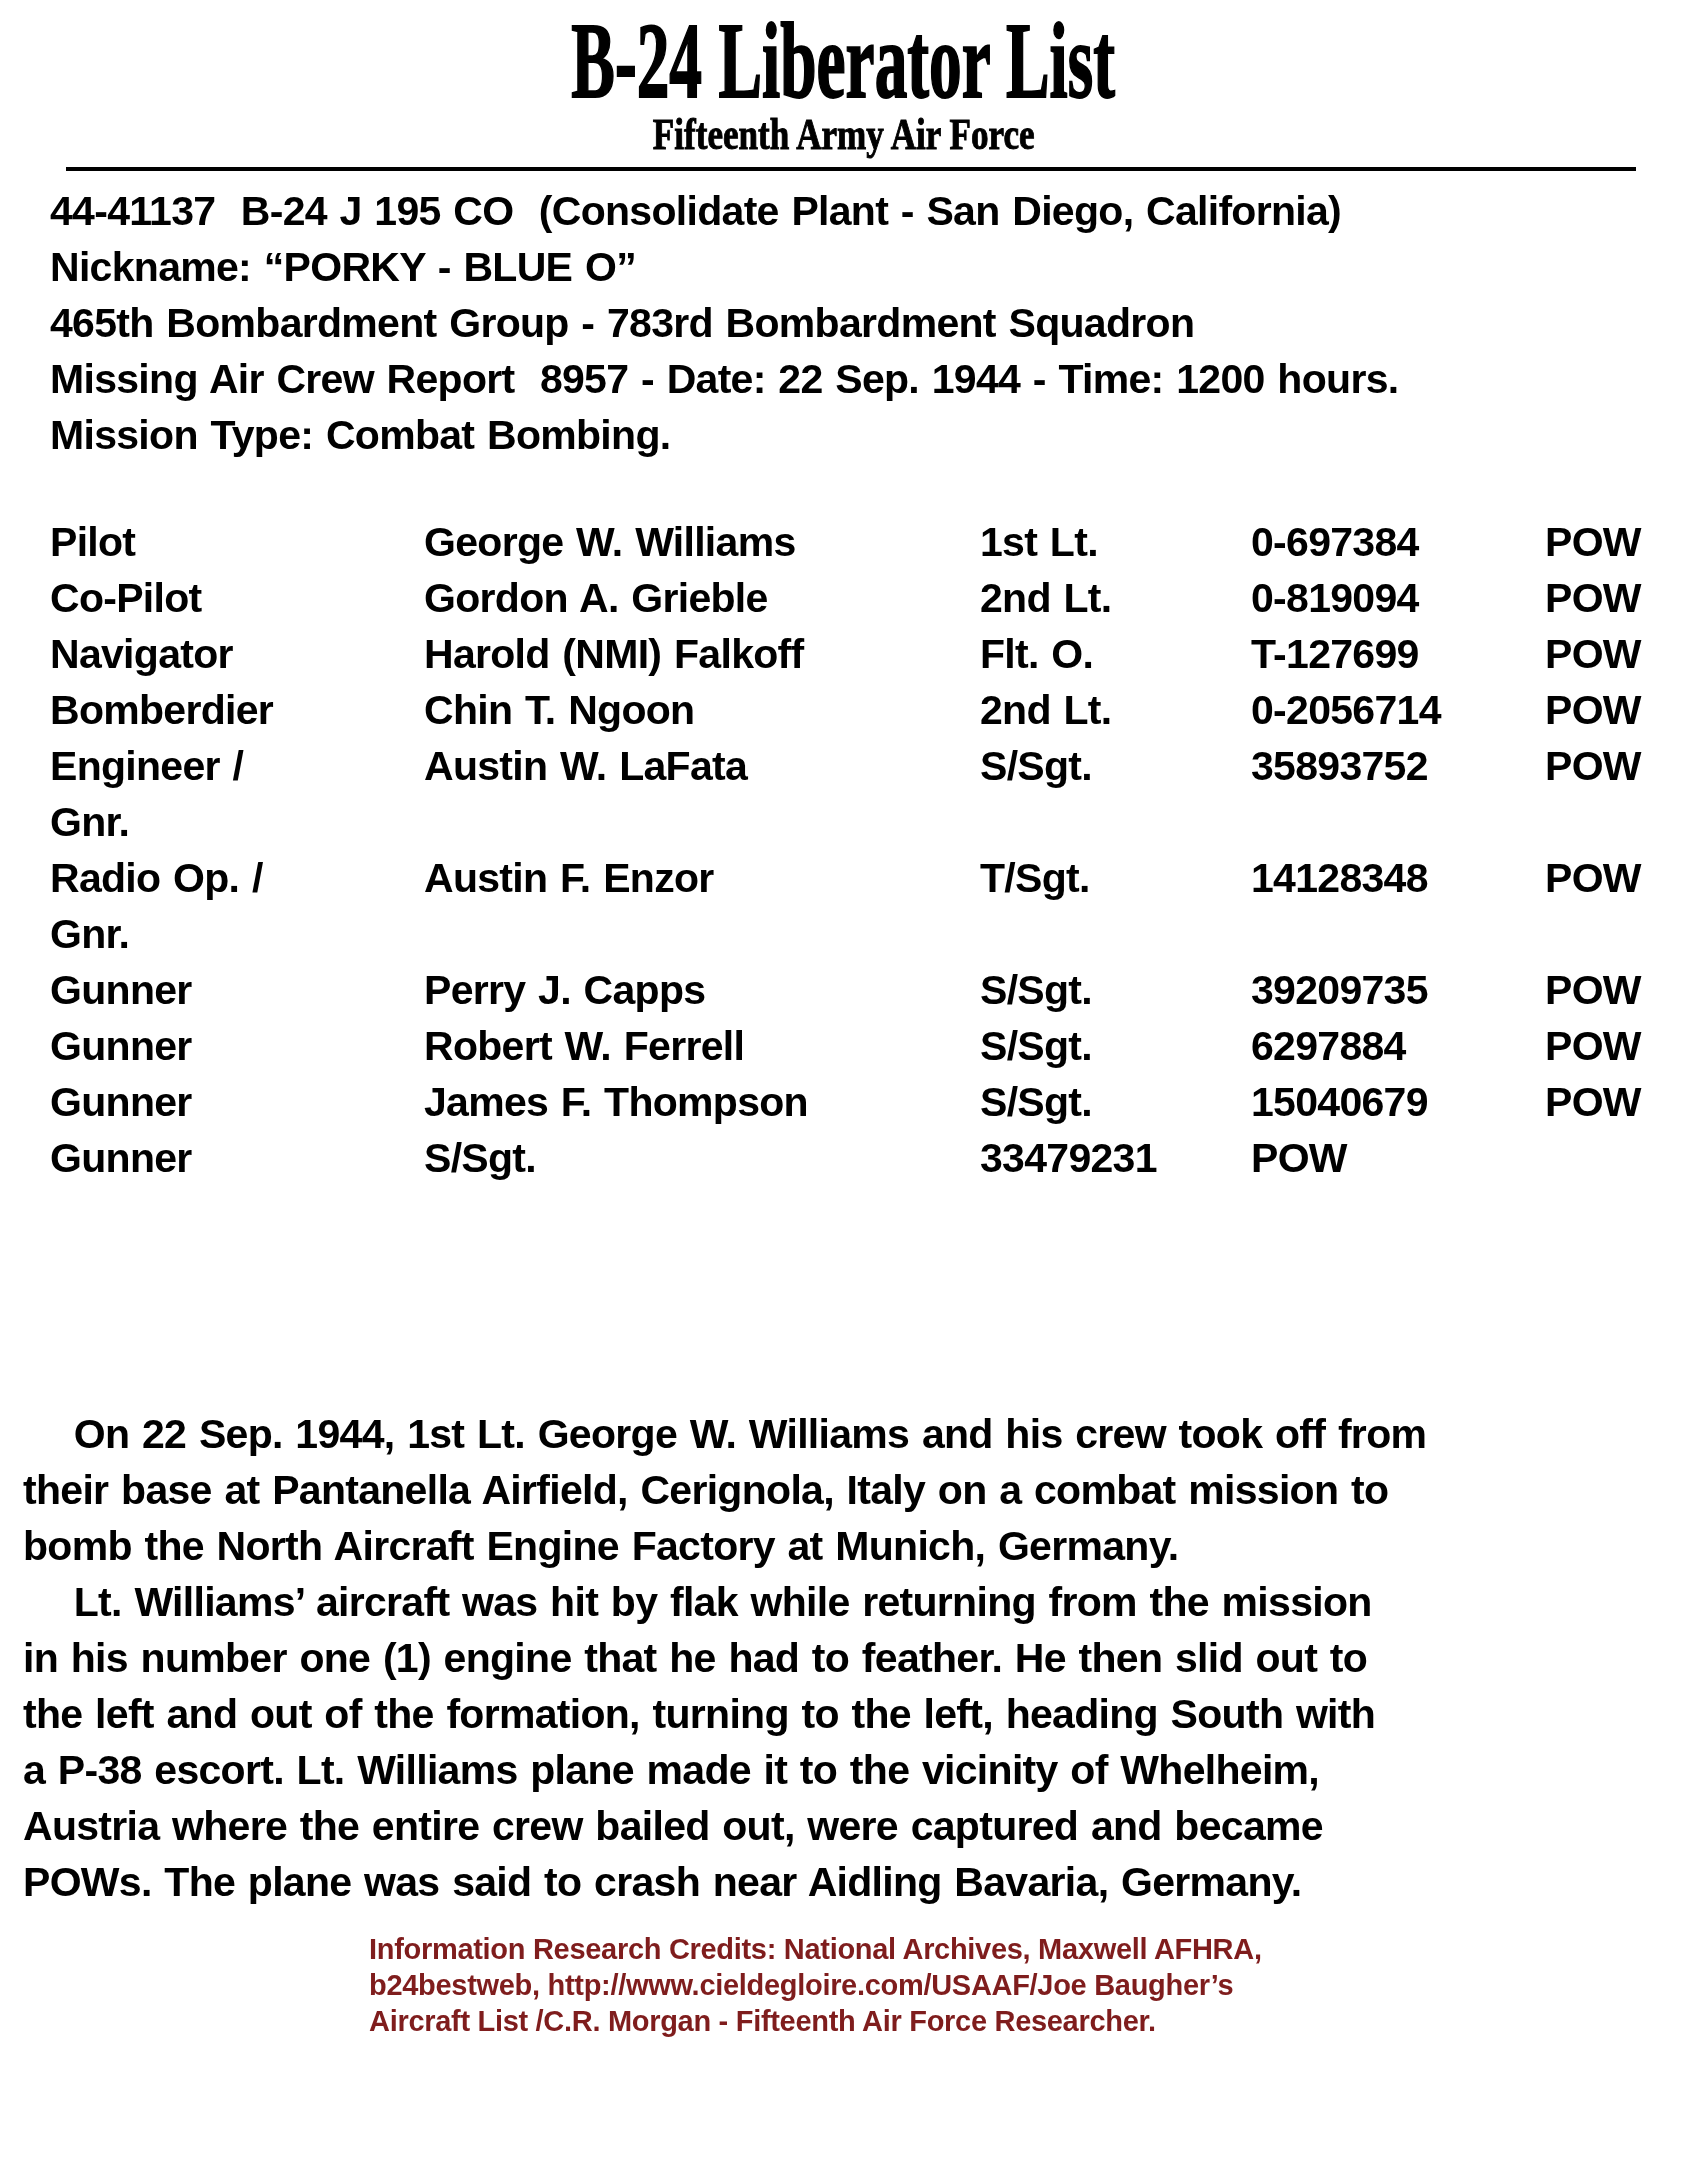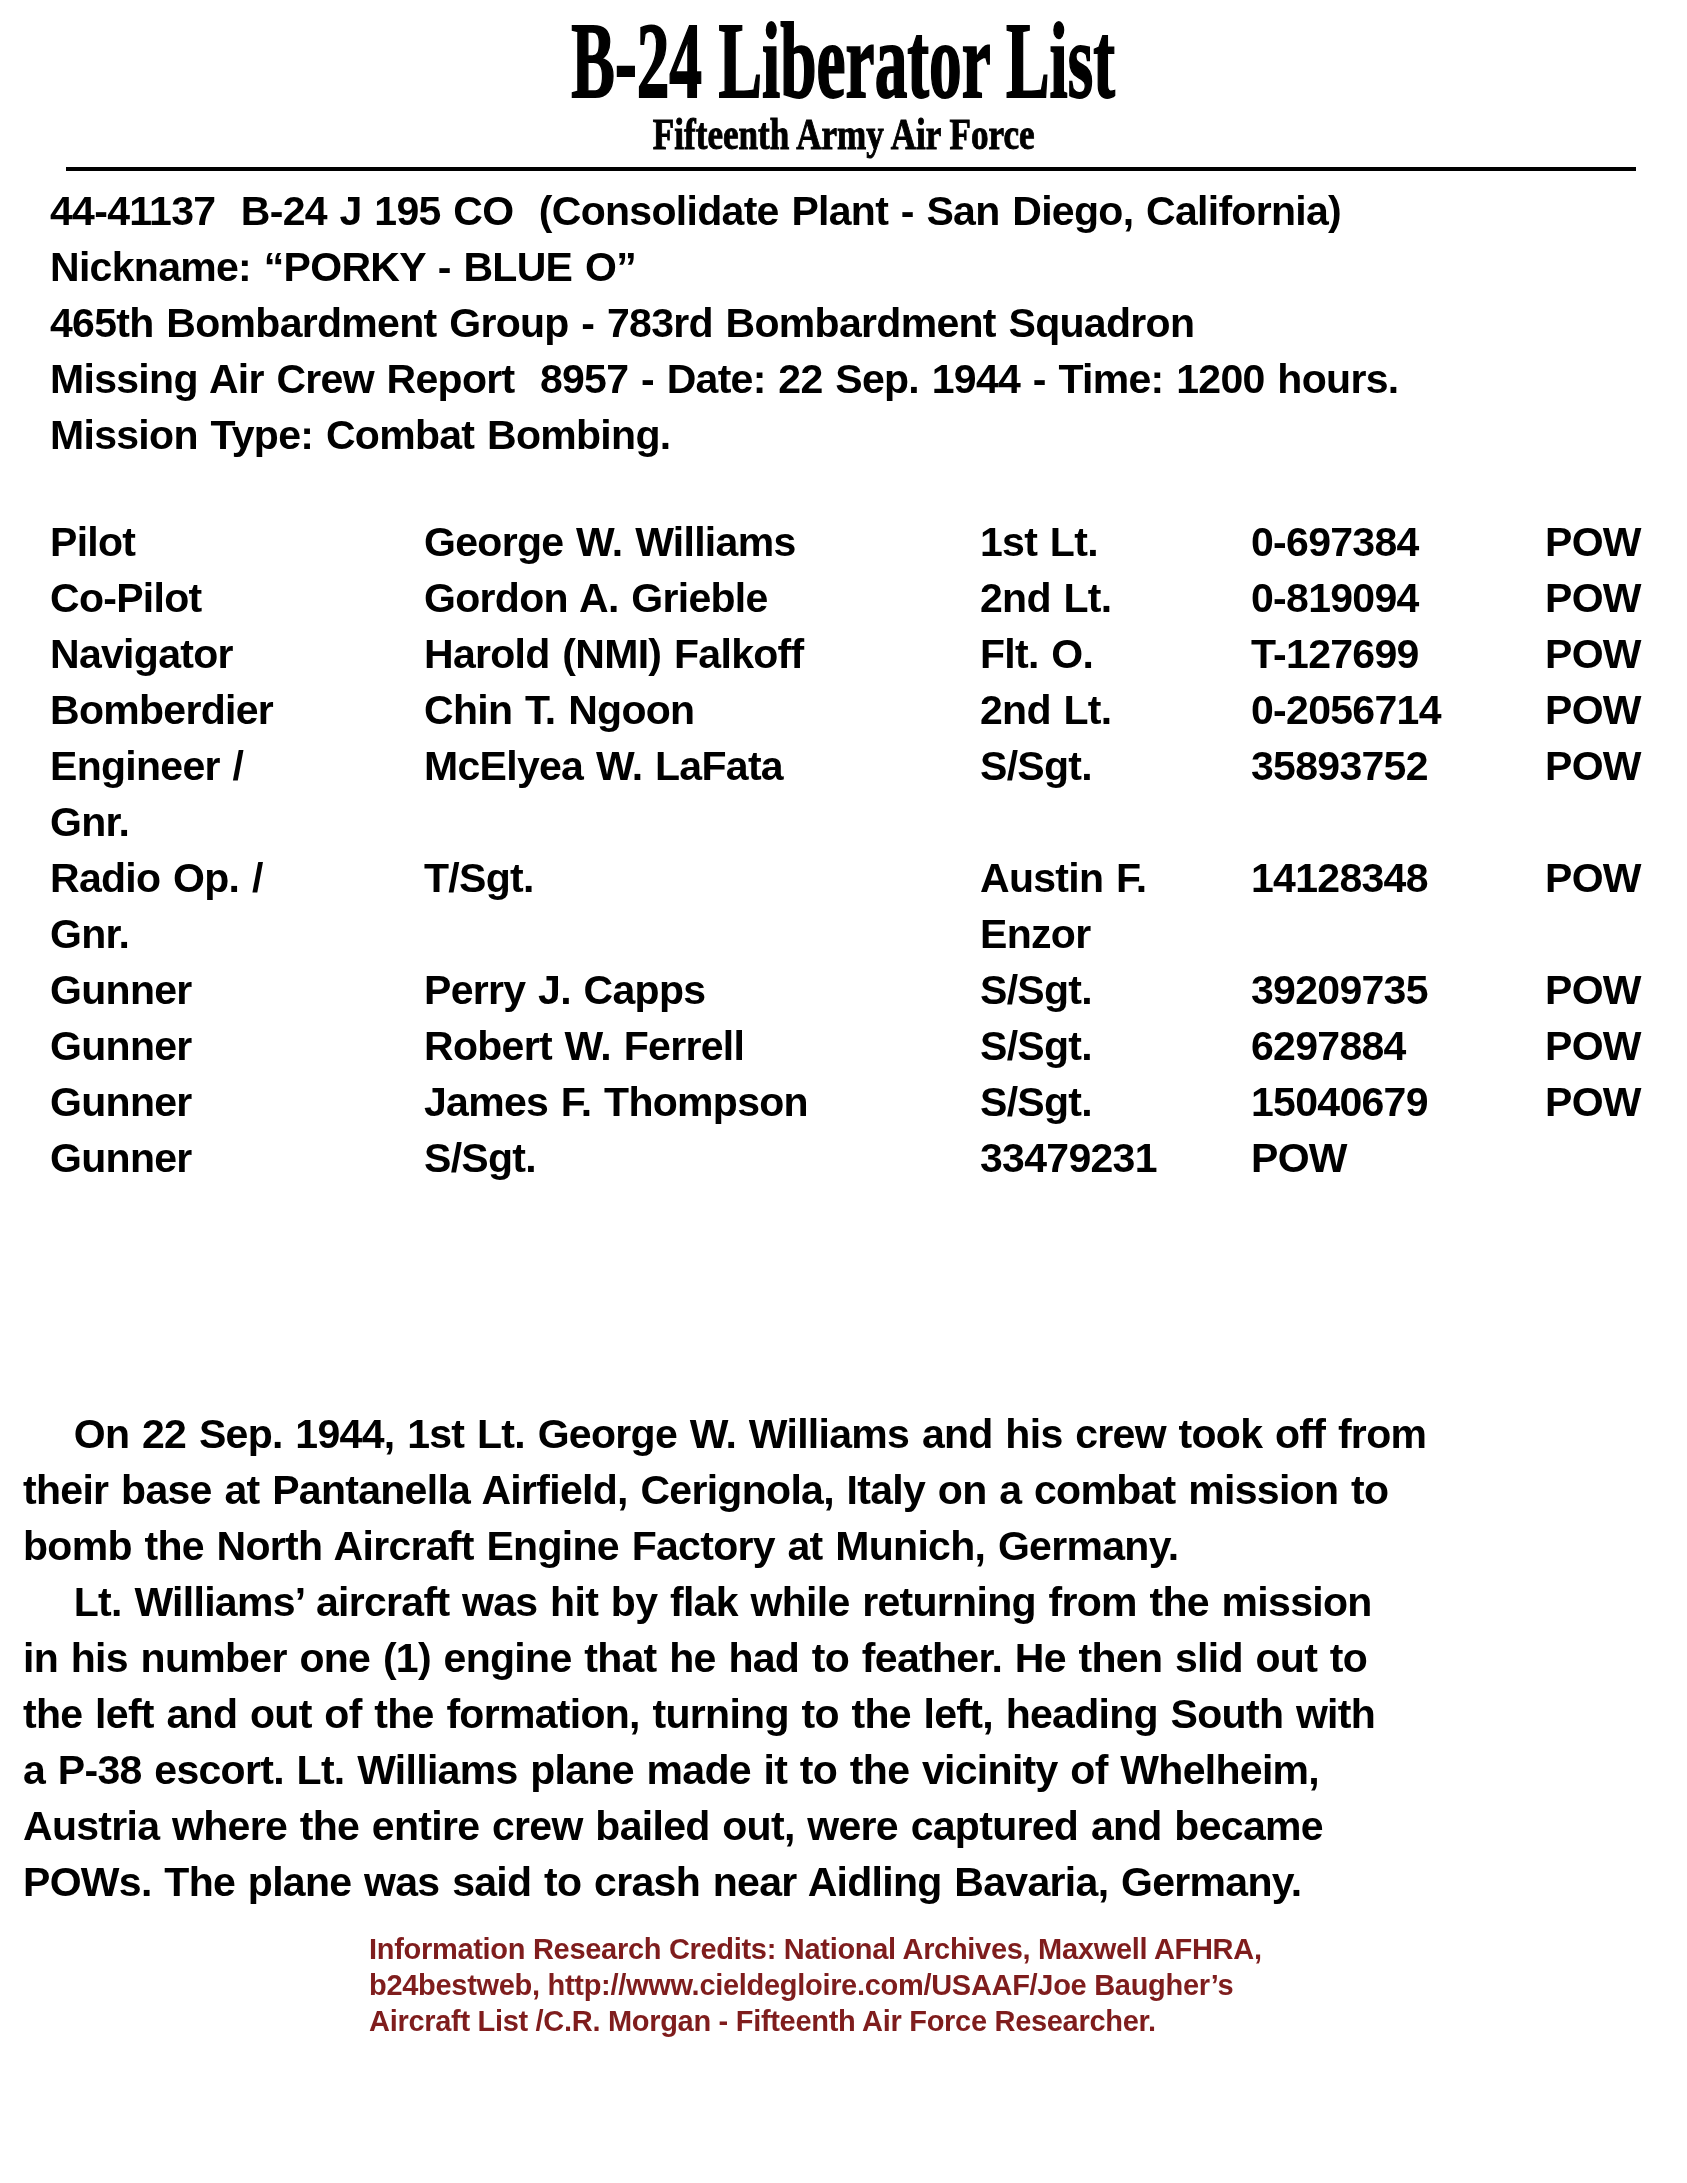--- a/index.html
+++ b/index.html
@@ -127,29 +127,29 @@
   <div class="cell">POW</div>
 
   <div class="cell">Bomberdier</div>
   <div class="cell">Chin T. Ngoon</div>
   <div class="cell">2nd Lt.</div>
   <div class="cell">0-2056714</div>
   <div class="cell">POW</div>
 
   <div class="cell">Engineer /
 Gnr.</div>
-  <div class="cell">McElyea W. LaFata</div>
+  <div class="cell">Austin W. LaFata</div>
   <div class="cell">S/Sgt.</div>
   <div class="cell">35893752</div>
   <div class="cell">POW</div>
 
   <div class="cell">Radio Op. /
 Gnr.</div>
+  <div class="cell">Austin F. Enzor</div>
   <div class="cell">T/Sgt.</div>
-  <div class="cell">Austin F. Enzor</div>
   <div class="cell">14128348</div>
   <div class="cell">POW</div>
 
   <div class="cell">Gunner</div>
   <div class="cell">Perry J. Capps</div>
   <div class="cell">S/Sgt.</div>
   <div class="cell">39209735</div>
   <div class="cell">POW</div>
 
   <div class="cell">Gunner</div>

